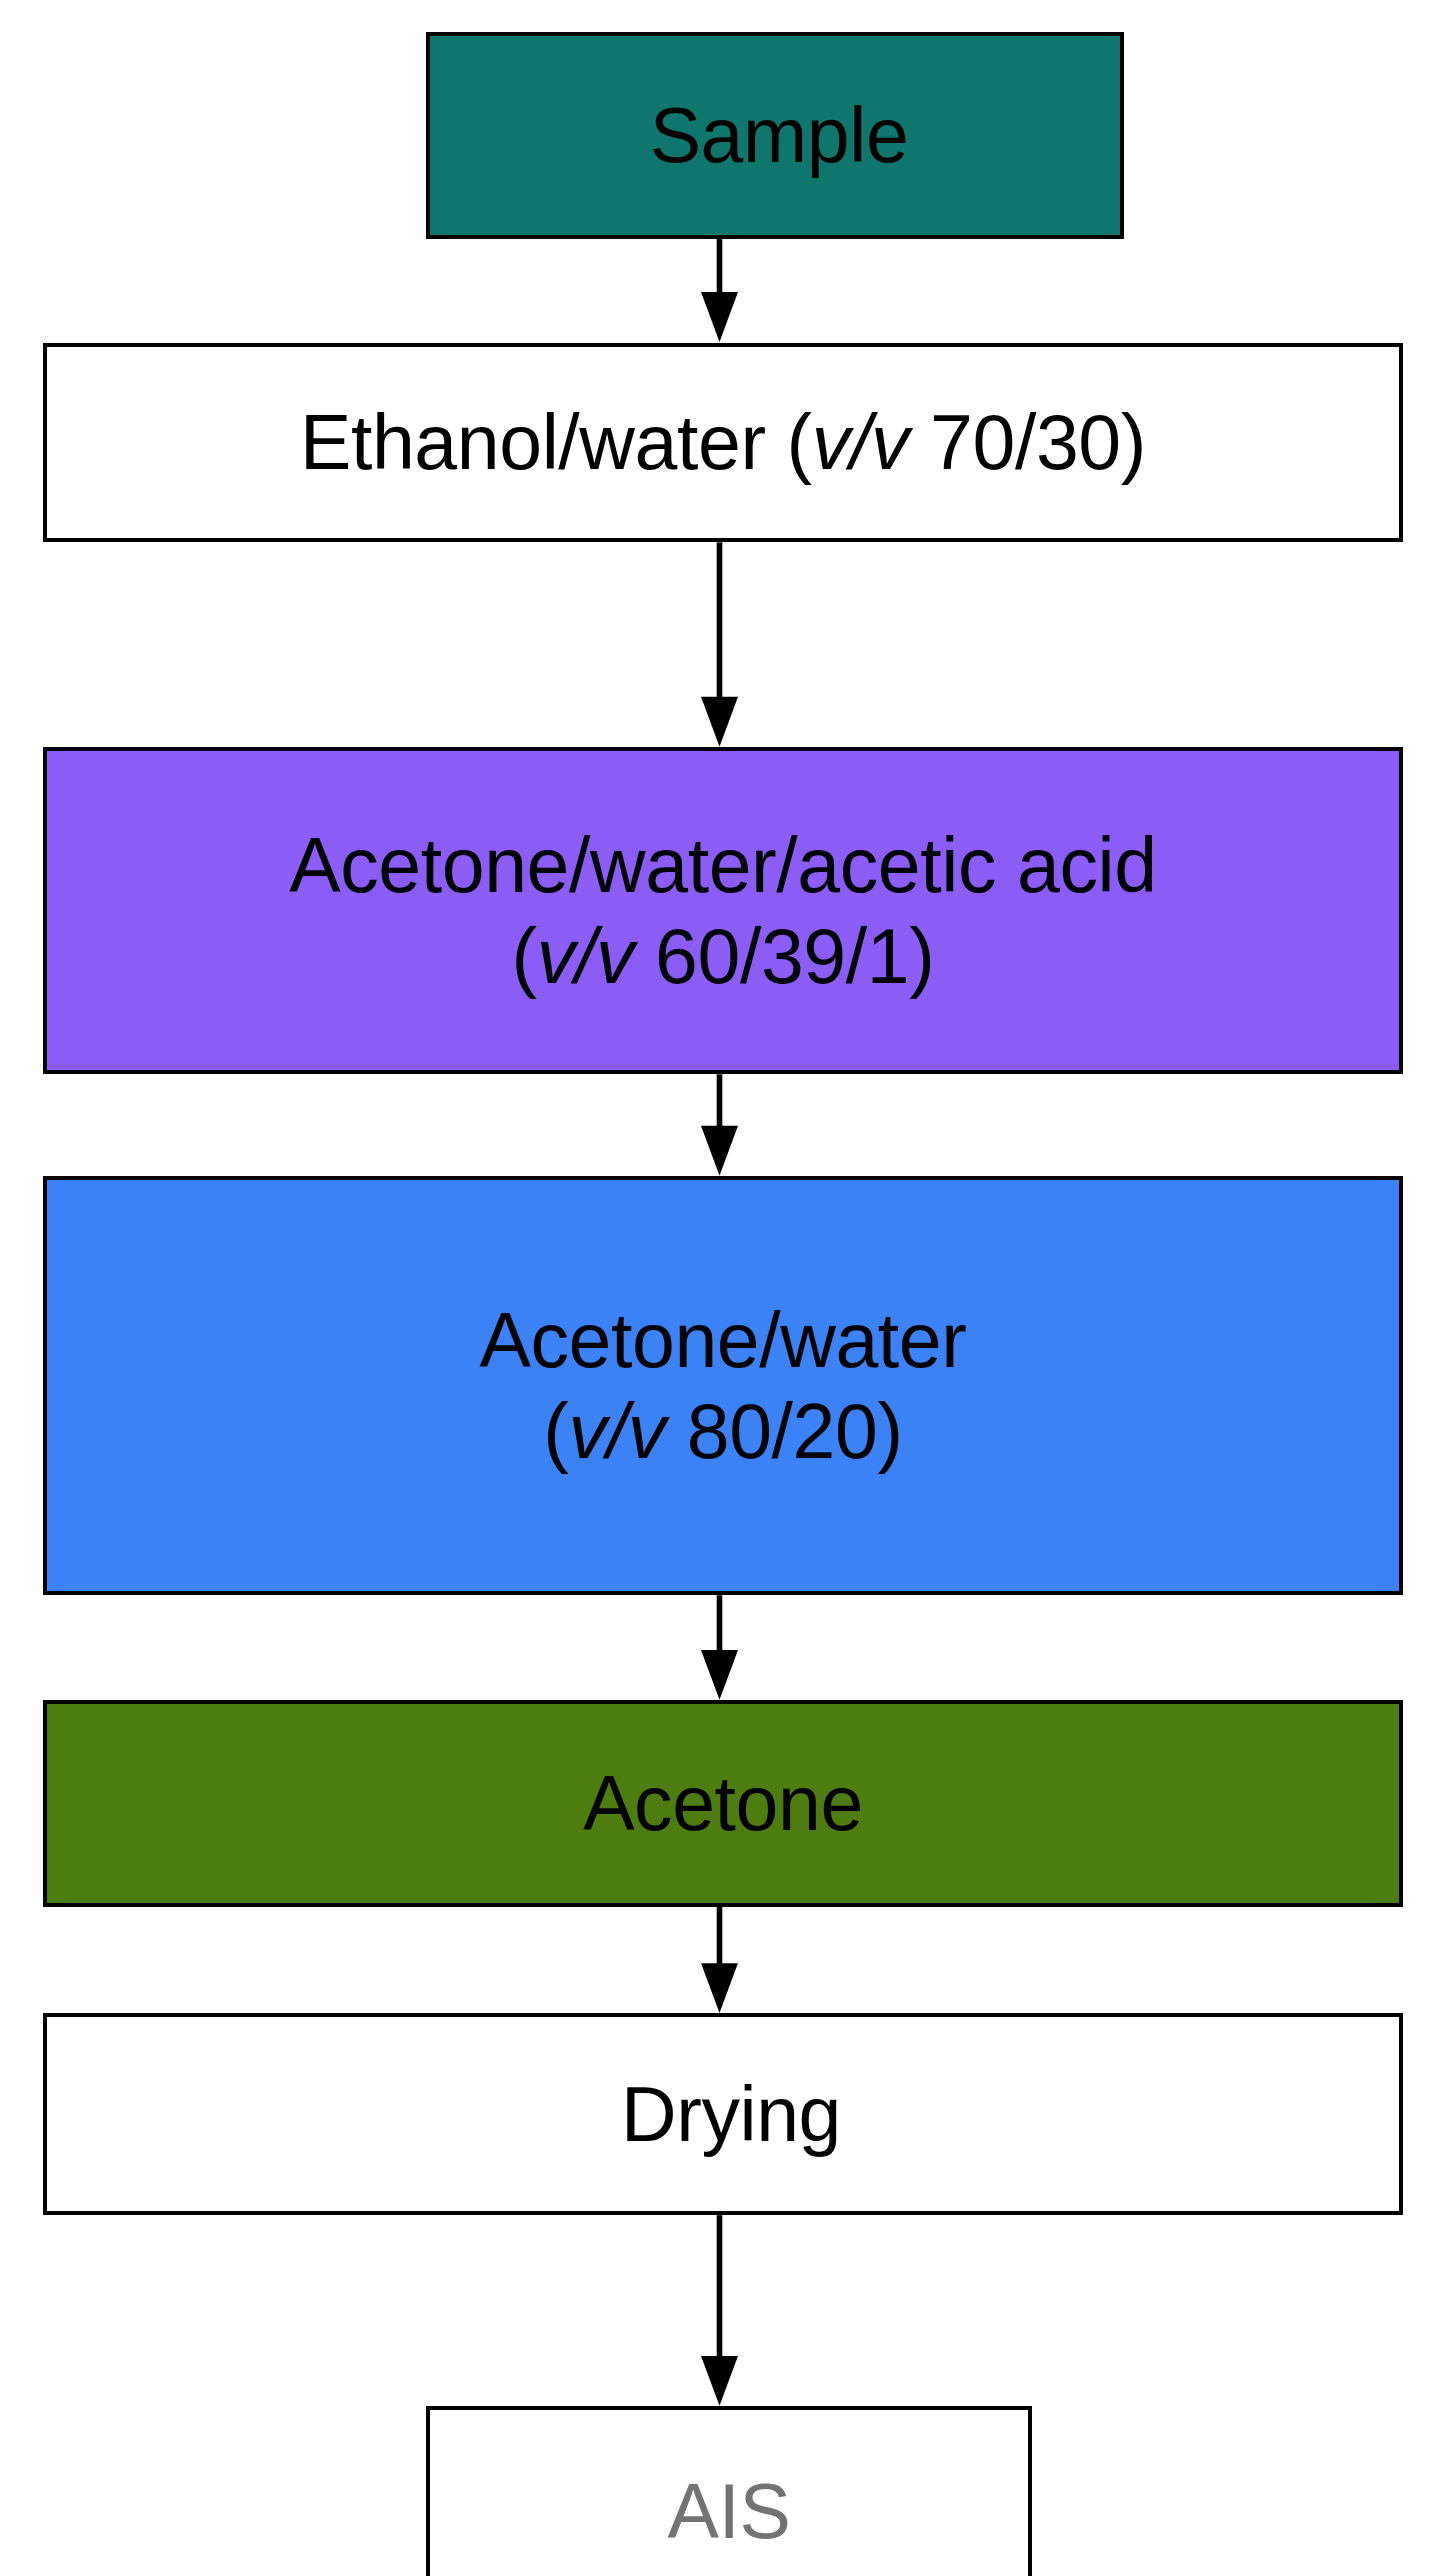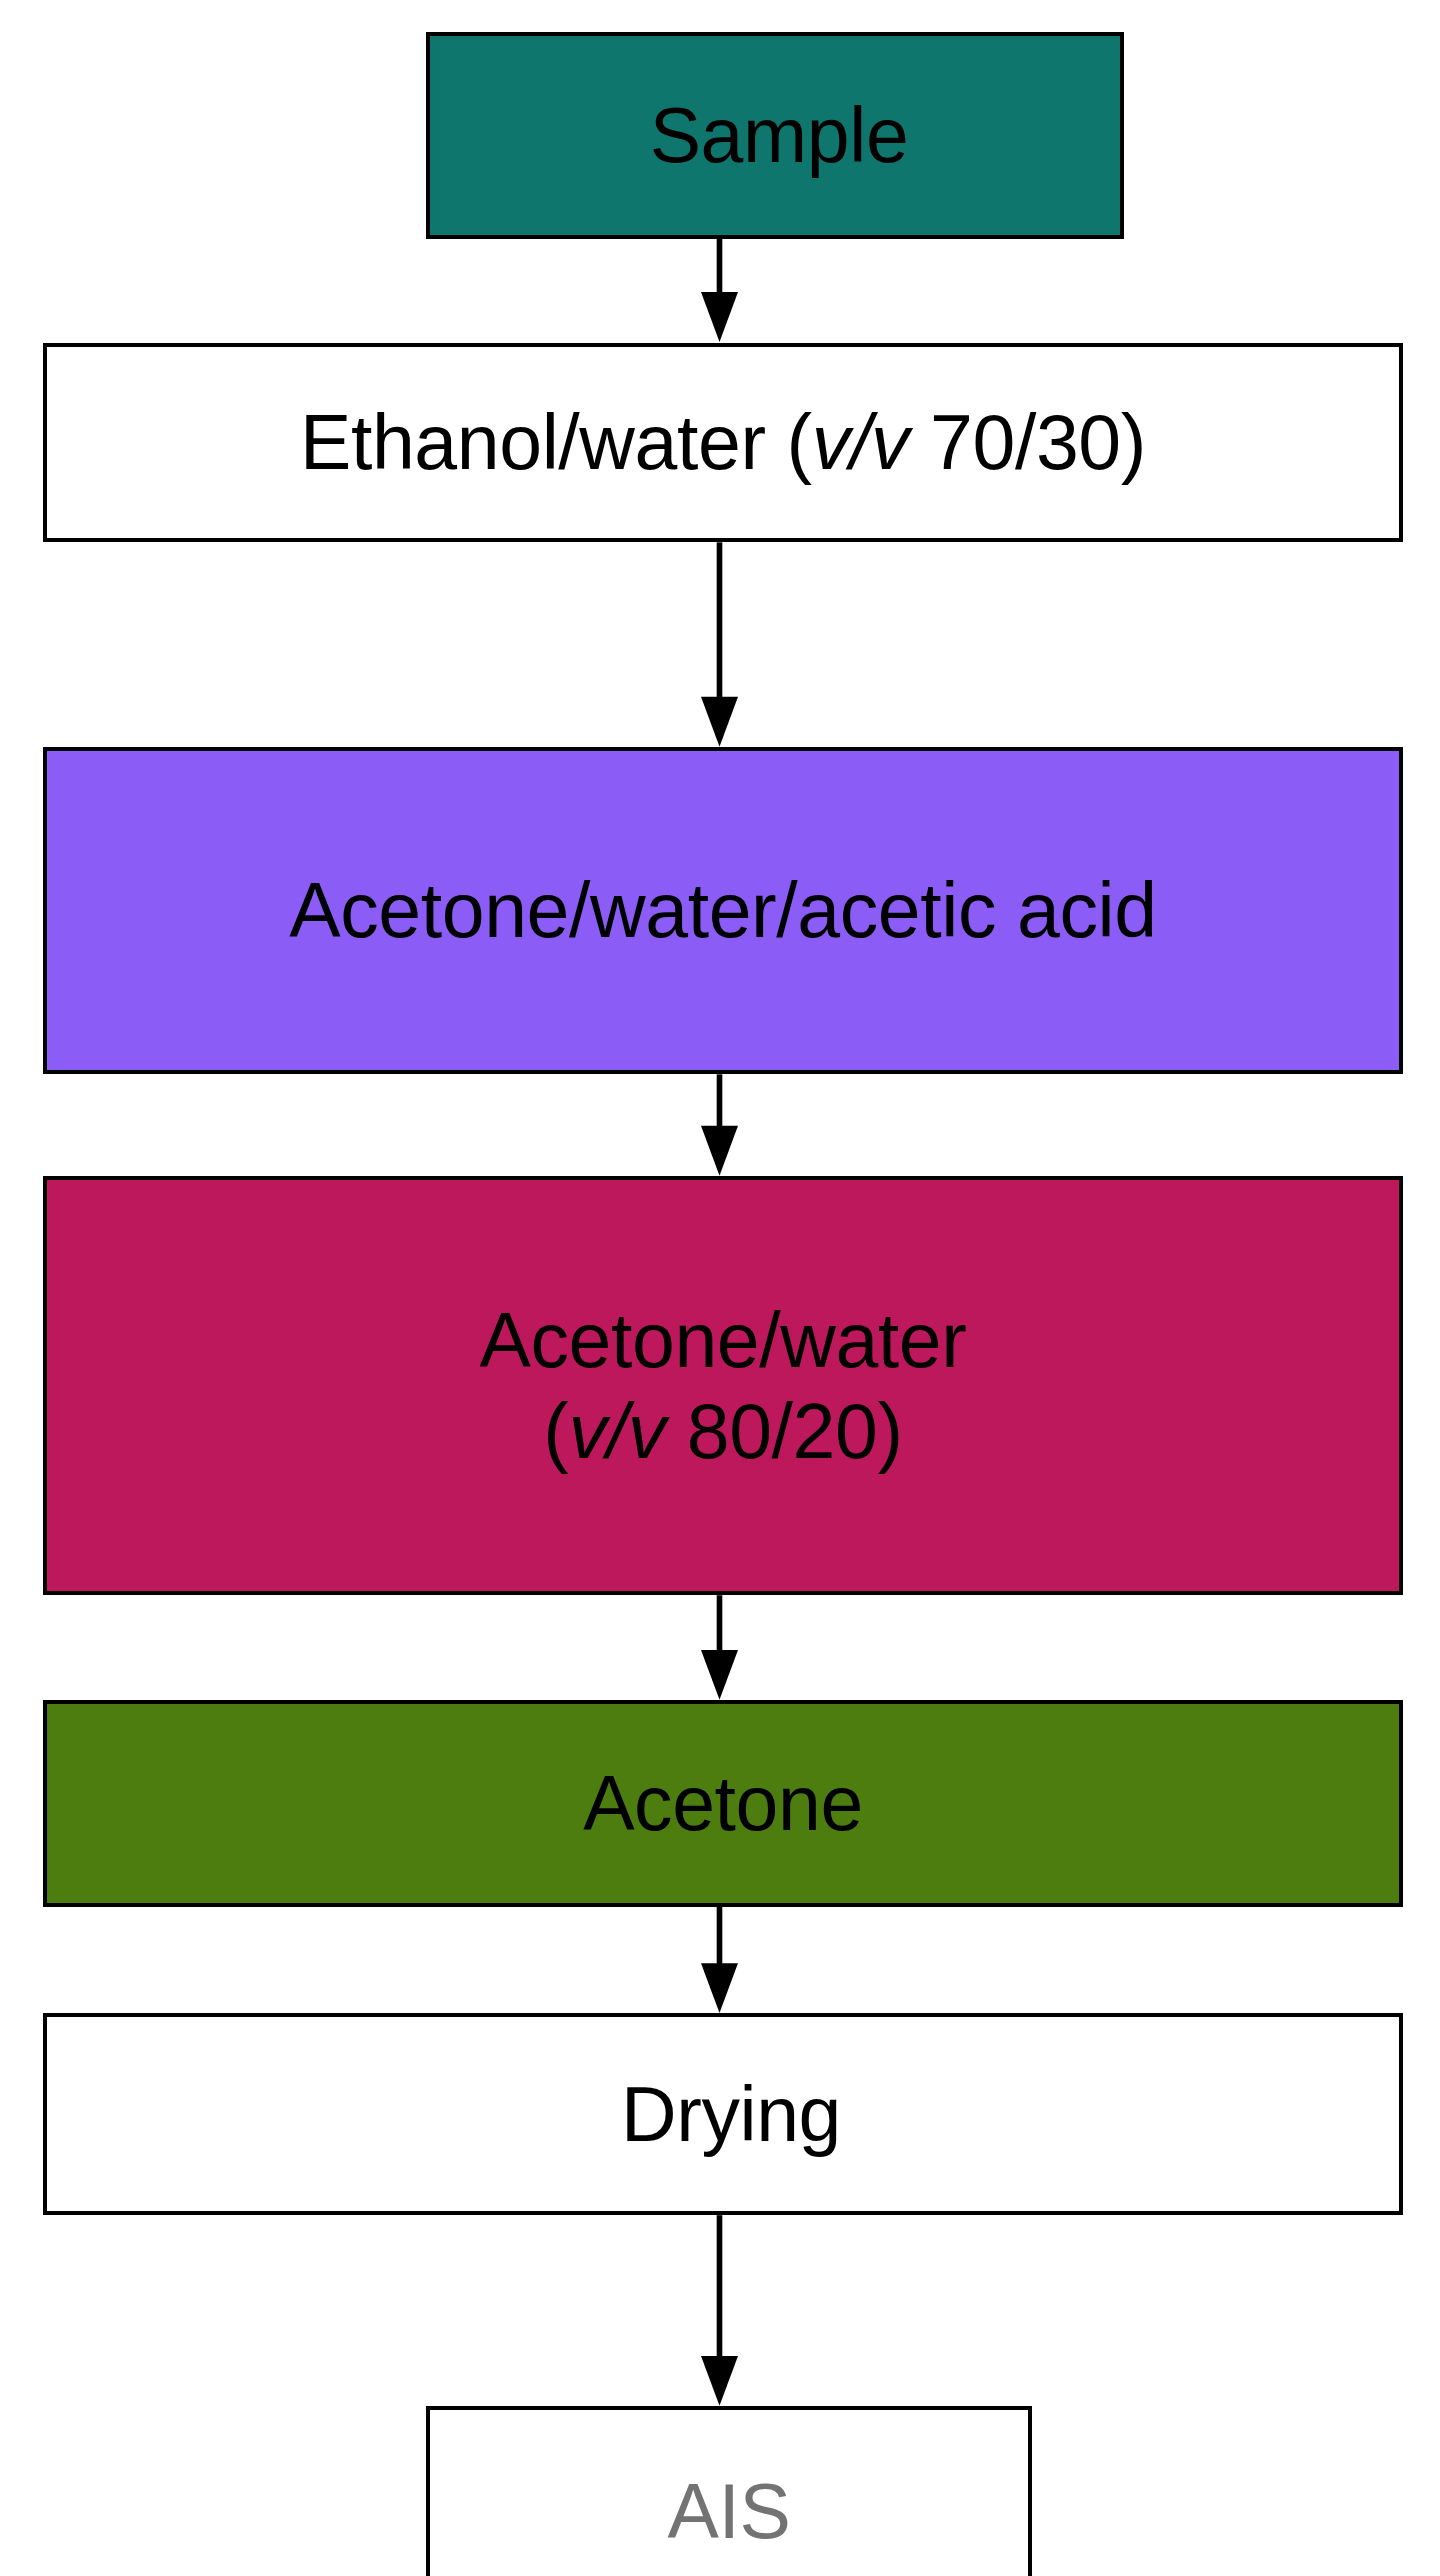--- a/index.html
+++ b/index.html
@@ -52,24 +52,24 @@
 
   <div class="node" id="node-sample" style="left: 426px; top: 32px; width: 698px; height: 207px; border-width: 4px; border-color: rgb(0, 0, 0); background: #0f766e; padding-left: 8px;">
     <div class="node-label" style="color: rgb(0, 0, 0);"><div>Sample</div></div>
   </div>
 
   <div class="node" id="node-ethanol-water" style="left: 43px; top: 343px; width: 1360px; height: 199px; border-width: 4px; border-color: rgb(0, 0, 0); background: rgb(255, 255, 255);">
     <div class="node-label" style="color: rgb(0, 0, 0);"><div>Ethanol/water (<span class="it">v/v</span> 70/30)</div></div>
   </div>
 
   <div class="node" id="node-acetone-water-acetic-acid" style="left: 43px; top: 747px; width: 1360px; height: 327px; border-width: 4px; border-color: rgb(0, 0, 0); background: #8b5cf6;">
-    <div class="node-label" style="color: rgb(0, 0, 0);"><div>Acetone/water/acetic acid</div></div>
+    <div class="node-label" style="color: rgb(0, 0, 0);"><div>Acetone/water/acetic acid</div><div>(<span class="it">v/v</span> 60/39/1)</div></div>
   </div>
 
-  <div class="node" id="node-acetone-water" style="left: 43px; top: 1176px; width: 1360px; height: 419px; border-width: 4px; border-color: rgb(0, 0, 0); background: #be185d;">
+  <div class="node" id="node-acetone-water" style="left: 43px; top: 1176px; width: 1360px; height: 419px; border-width: 4px; border-color: rgb(0, 0, 0); background: #3b82f6;">
     <div class="node-label" style="color: rgb(0, 0, 0);"><div>Acetone/water</div><div>(<span class="it">v/v</span> 80/20)</div></div>
   </div>
 
   <div class="node" id="node-acetone" style="left: 43px; top: 1700px; width: 1360px; height: 207px; border-width: 4px; border-color: rgb(0, 0, 0); background: #4d7c0f;">
     <div class="node-label" style="color: rgb(0, 0, 0);"><div>Acetone</div></div>
   </div>
 
   <div class="node" id="node-drying" style="left: 43px; top: 2013px; width: 1360px; height: 202px; border-width: 4px; border-color: rgb(0, 0, 0); background: rgb(255, 255, 255); padding-left: 16px;">
     <div class="node-label" style="color: rgb(0, 0, 0);"><div>Drying</div></div>
   </div>

